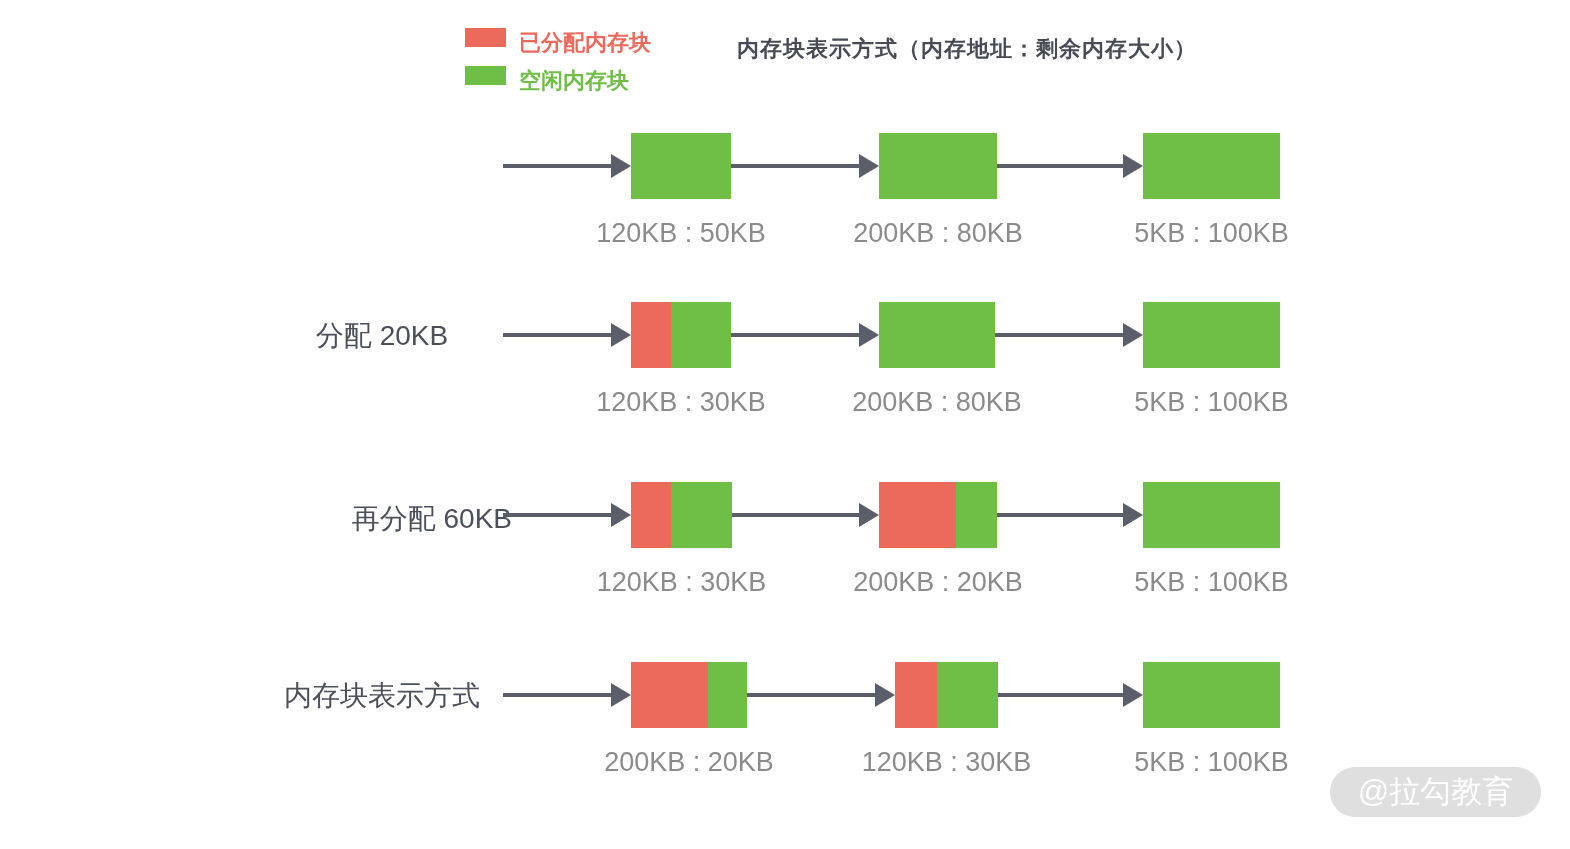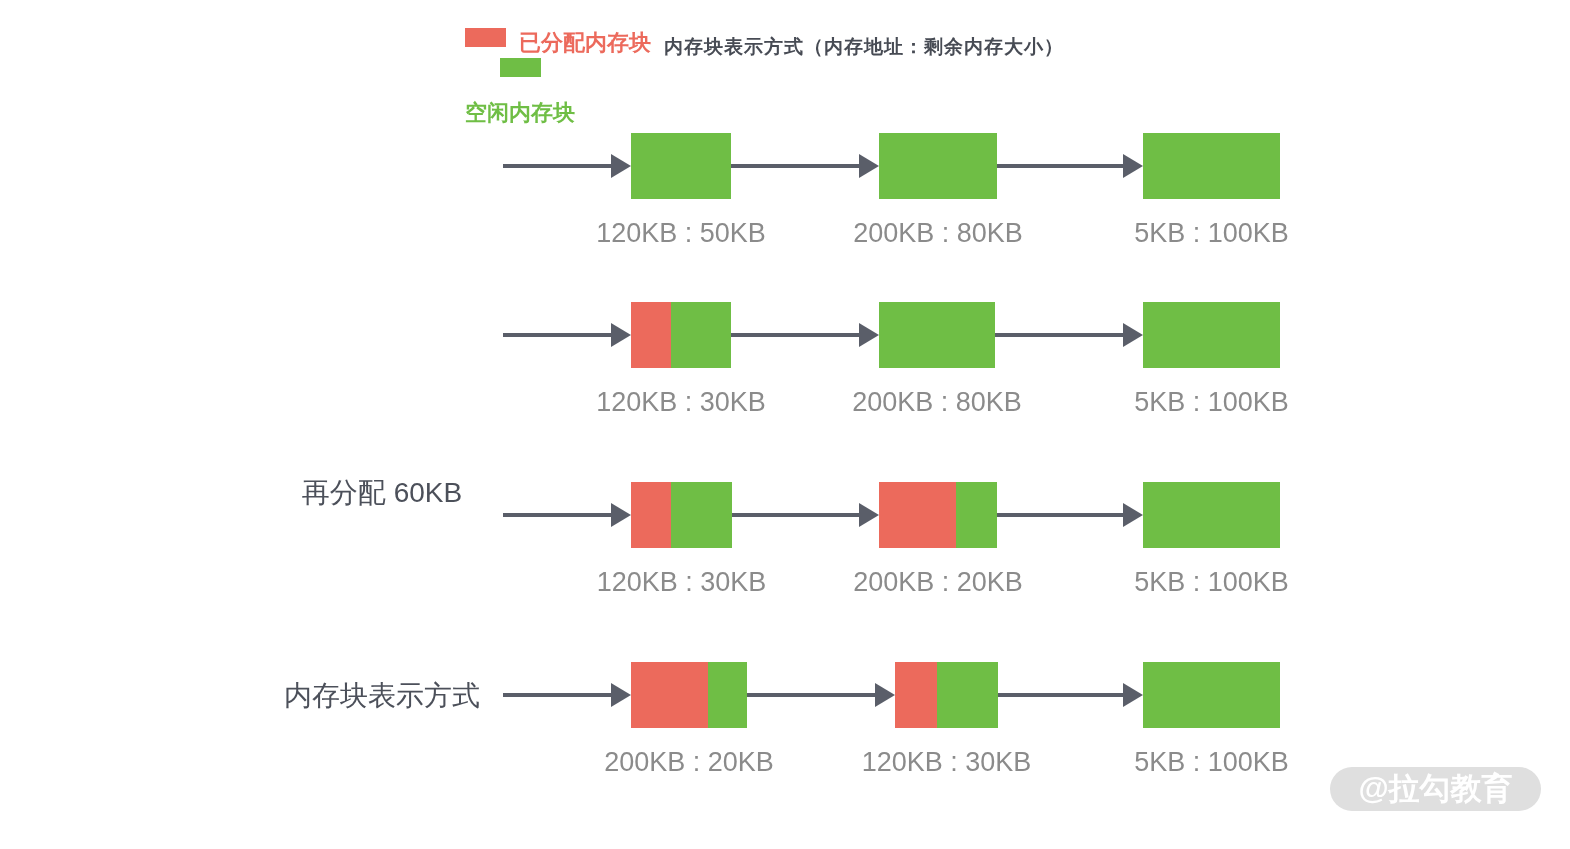--- a/index.html
+++ b/index.html
@@ -8,31 +8,31 @@
     background:#ffffff;
     font-family:"Liberation Sans", sans-serif;
     position:relative;
     overflow:hidden;
   }
   .legend-row {
     position:absolute; left:465px;
     display:flex; align-items:center; gap:13px;
   }
   .legend-row.r1 { top:20px; }
-  .legend-row.r2 { top:58px;flex-direction:column; }
+  .legend-row.r2 { top:58px; }
   .swatch { width:41px; height:19px; }
   .swatch.allocated { background:var(--allocated,#EC6A5C); }
   .swatch.free { background:var(--free,#6FBE45); }
   .legend-label { font-size:22px; font-weight:700; line-height:22px;margin-top:12px; }
   .legend-label.allocated { color:var(--allocated,#EC6A5C); }
   .legend-label.free { color:var(--free,#6FBE45); }
 
   #title {
-    position:absolute; left:664px; top:34px;
-    font-size:19px; font-weight:600; letter-spacing:1px;
+    position:absolute; left:737px; top:34px;
+    font-size:22px; font-weight:600; letter-spacing:1px;
     color:var(--title_text,#474B54);
     white-space:nowrap;
   }
 
   #diagram { position:absolute; inset:0; }
 
   .row-label {
     position:absolute; left:252px; width:260px;
     text-align:center;
     color:var(--row_label_text,#4C505A);
@@ -57,25 +57,25 @@
   .arrowhead {
     position:absolute; right:-20px; top:-10px;
     width:0; height:0;
     border-left:20px solid var(--arrow,#5A5E69);
     border-top:12px solid transparent;
     border-bottom:12px solid transparent;
   }
 
   .watermark {
     position:absolute; left:1330px; top:767px;
-    width:211px; height:44px; border-radius:31px;
+    width:211px; height:50px; border-radius:31px;
     background:var(--watermark_bg,#DFDFDF);
     color:var(--watermark_text,#FFFFFF);
     display:flex; align-items:center; justify-content:center;
-    font-size:31px; font-weight:700;
+    font-size:31px; font-weight:400;
   }
 </style>
 </head>
 <body>
 
 <div class="legend-row r1">
   <span class="swatch allocated"></span>
   <span class="legend-label allocated">已分配内存块</span>
 </div>
 <div class="legend-row r2">
@@ -104,20 +104,21 @@
       <div class="link-arrow" style="left: 997px; width: 126px; top: 164px;">
         <div class="arrowhead"></div>
       </div>
       <div class="memory-block" style="left: 1143px; top: 133px; width: 137px; height: 66px;">
         <div class="seg free" style="width: 100%;"></div>
       </div>
       <div class="block-label" style="left: 1211.5px; top: 218px;">5KB : 100KB</div>
     </div>
     <div class="diagram-row">
       <div class="row-label" style="top: 313px;">
+        <div class="row-label-line">分配 20KB</div>
       </div>
       <div class="link-arrow" style="left: 503px; width: 108px; top: 333px;">
         <div class="arrowhead"></div>
       </div>
       <div class="memory-block" style="left: 631px; top: 302px; width: 100px; height: 66px;">
         <div class="seg allocated" style="width: 40%;"></div>
         <div class="seg free" style="width: 60%;"></div>
       </div>
       <div class="block-label" style="left: 681px; top: 387px;">120KB : 30KB</div>
       <div class="link-arrow" style="left: 731px; width: 128px; top: 333px;">
@@ -129,21 +130,21 @@
       <div class="block-label" style="left: 937px; top: 387px;">200KB : 80KB</div>
       <div class="link-arrow" style="left: 995px; width: 128px; top: 333px;">
         <div class="arrowhead"></div>
       </div>
       <div class="memory-block" style="left: 1143px; top: 302px; width: 137px; height: 66px;">
         <div class="seg free" style="width: 100%;"></div>
       </div>
       <div class="block-label" style="left: 1211.5px; top: 387px;">5KB : 100KB</div>
     </div>
     <div class="diagram-row">
-      <div class="row-label" style="top: 470px;">
+      <div class="row-label" style="top: 496px; text-align: right;">
         <div class="row-label-line">再分配 60KB</div>
       </div>
       <div class="link-arrow" style="left: 503px; width: 108px; top: 513px;">
         <div class="arrowhead"></div>
       </div>
       <div class="memory-block" style="left: 631px; top: 482px; width: 101px; height: 66px;">
         <div class="seg allocated" style="width: 40%;"></div>
         <div class="seg free" style="width: 60%;"></div>
       </div>
       <div class="block-label" style="left: 681.5px; top: 567px;">120KB : 30KB</div>

